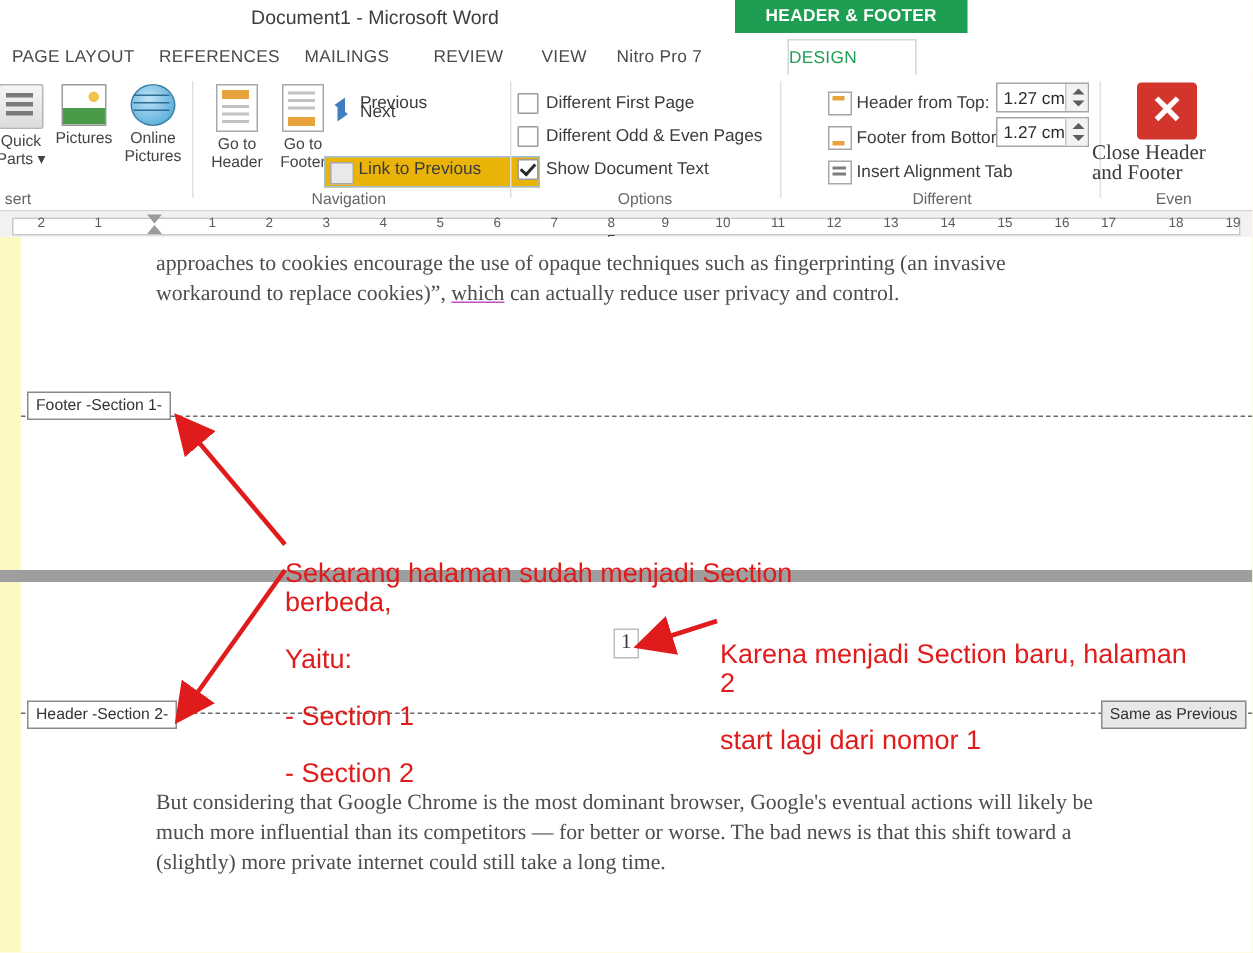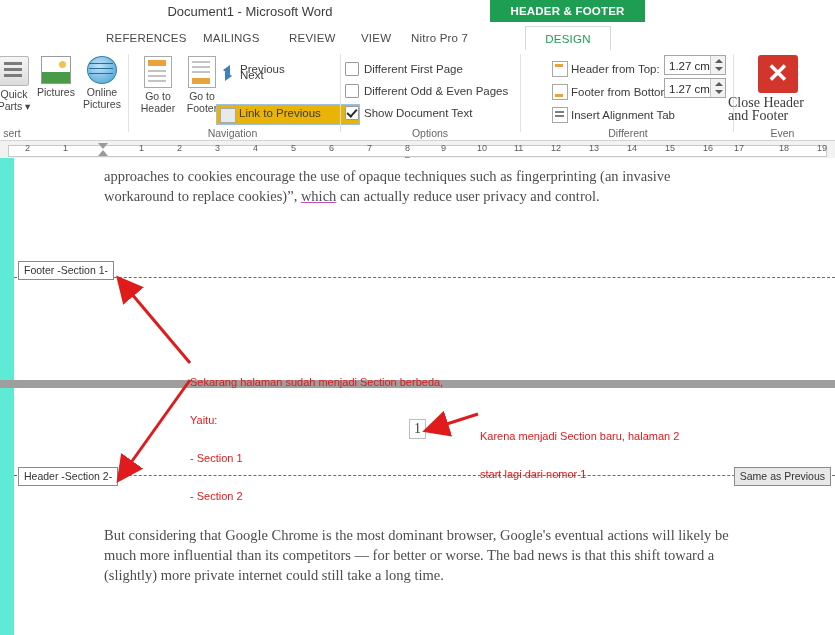--- a/index.html
+++ b/index.html
@@ -390,21 +390,21 @@
     left: 405px; top: 11px;
     font-size: 9px;
     color: #444;
   }
 
   
   .canvas {
     position: absolute;
     left: 0; top: 158px;
     width: 835px; height: 477px;
-    background: #5eead4;
+    background: #fef9c3;
     overflow: hidden;
   }
   .page {
     position: absolute;
     left: 14px; top: 0;
     width: 821px;
     background: #ffffff;
   }
   .page.p1 { top: 0; height: 222px; }
   .page.p2 { top: 230px; height: 247px; }
@@ -445,21 +445,21 @@
     border: 1px solid #bdbdbd;
     padding: 1px 4px;
     background: #fff;
   }
 
   
   .annot {
     position: absolute;
     color: #e01b1b;
     font-family: "Liberation Sans", sans-serif;
-    font-size: 11px;
+    font-size: 18px;
     line-height: 19px;
     white-space: pre-line;
   }
   .arrow-svg {
     position: absolute;
     left: 0; top: 0;
     width: 835px; height: 477px;
     pointer-events: none;
   }
 
@@ -474,26 +474,27 @@
 <body>
 
 <div class="app">
 
   <div class="titlebar">
     <div class="title">Document1 - Microsoft Word</div>
     <div class="hf-tools">HEADER &amp; FOOTER TOOLS</div>
   </div>
 
   <div class="tabs">
+    <div class="tab" style="left:2px;">PAGE LAYOUT</div>
     <div class="tab" style="left:100px;">REFERENCES</div>
     <div class="tab" style="left:197px;">MAILINGS</div>
     <div class="tab" style="left:283px;">REVIEW</div>
     <div class="tab" style="left:355px;">VIEW</div>
     <div class="tab" style="left:405px;text-transform:none;">Nitro Pro 7</div>
-    <div class="tab active" style="left:525px;width:84px;text-align:center;padding:0;">DESIGN</div>
+    <div class="tab active" style="left:525px;width:84px;text-align:left;padding:0;">DESIGN</div>
   </div>
 
   <div class="ribbon">
 
     <div class="bigbtn" style="left:-12px; top:6px;">
       <span class="glyph icon-quick"></span>
       <span>Quick</span><br>
       <span>Parts</span><span> ▾</span>
     </div>
 

